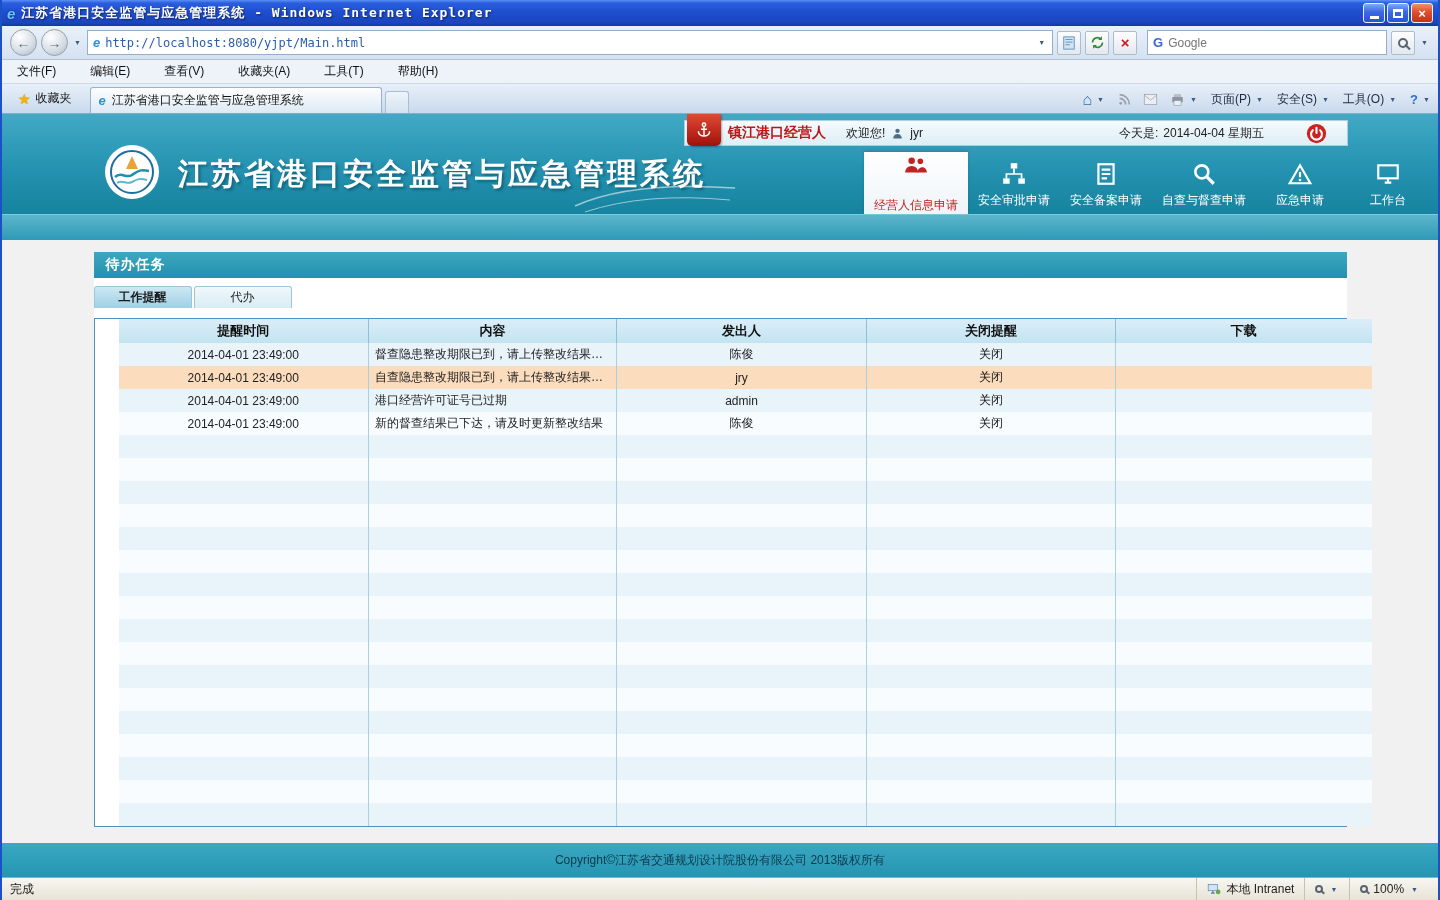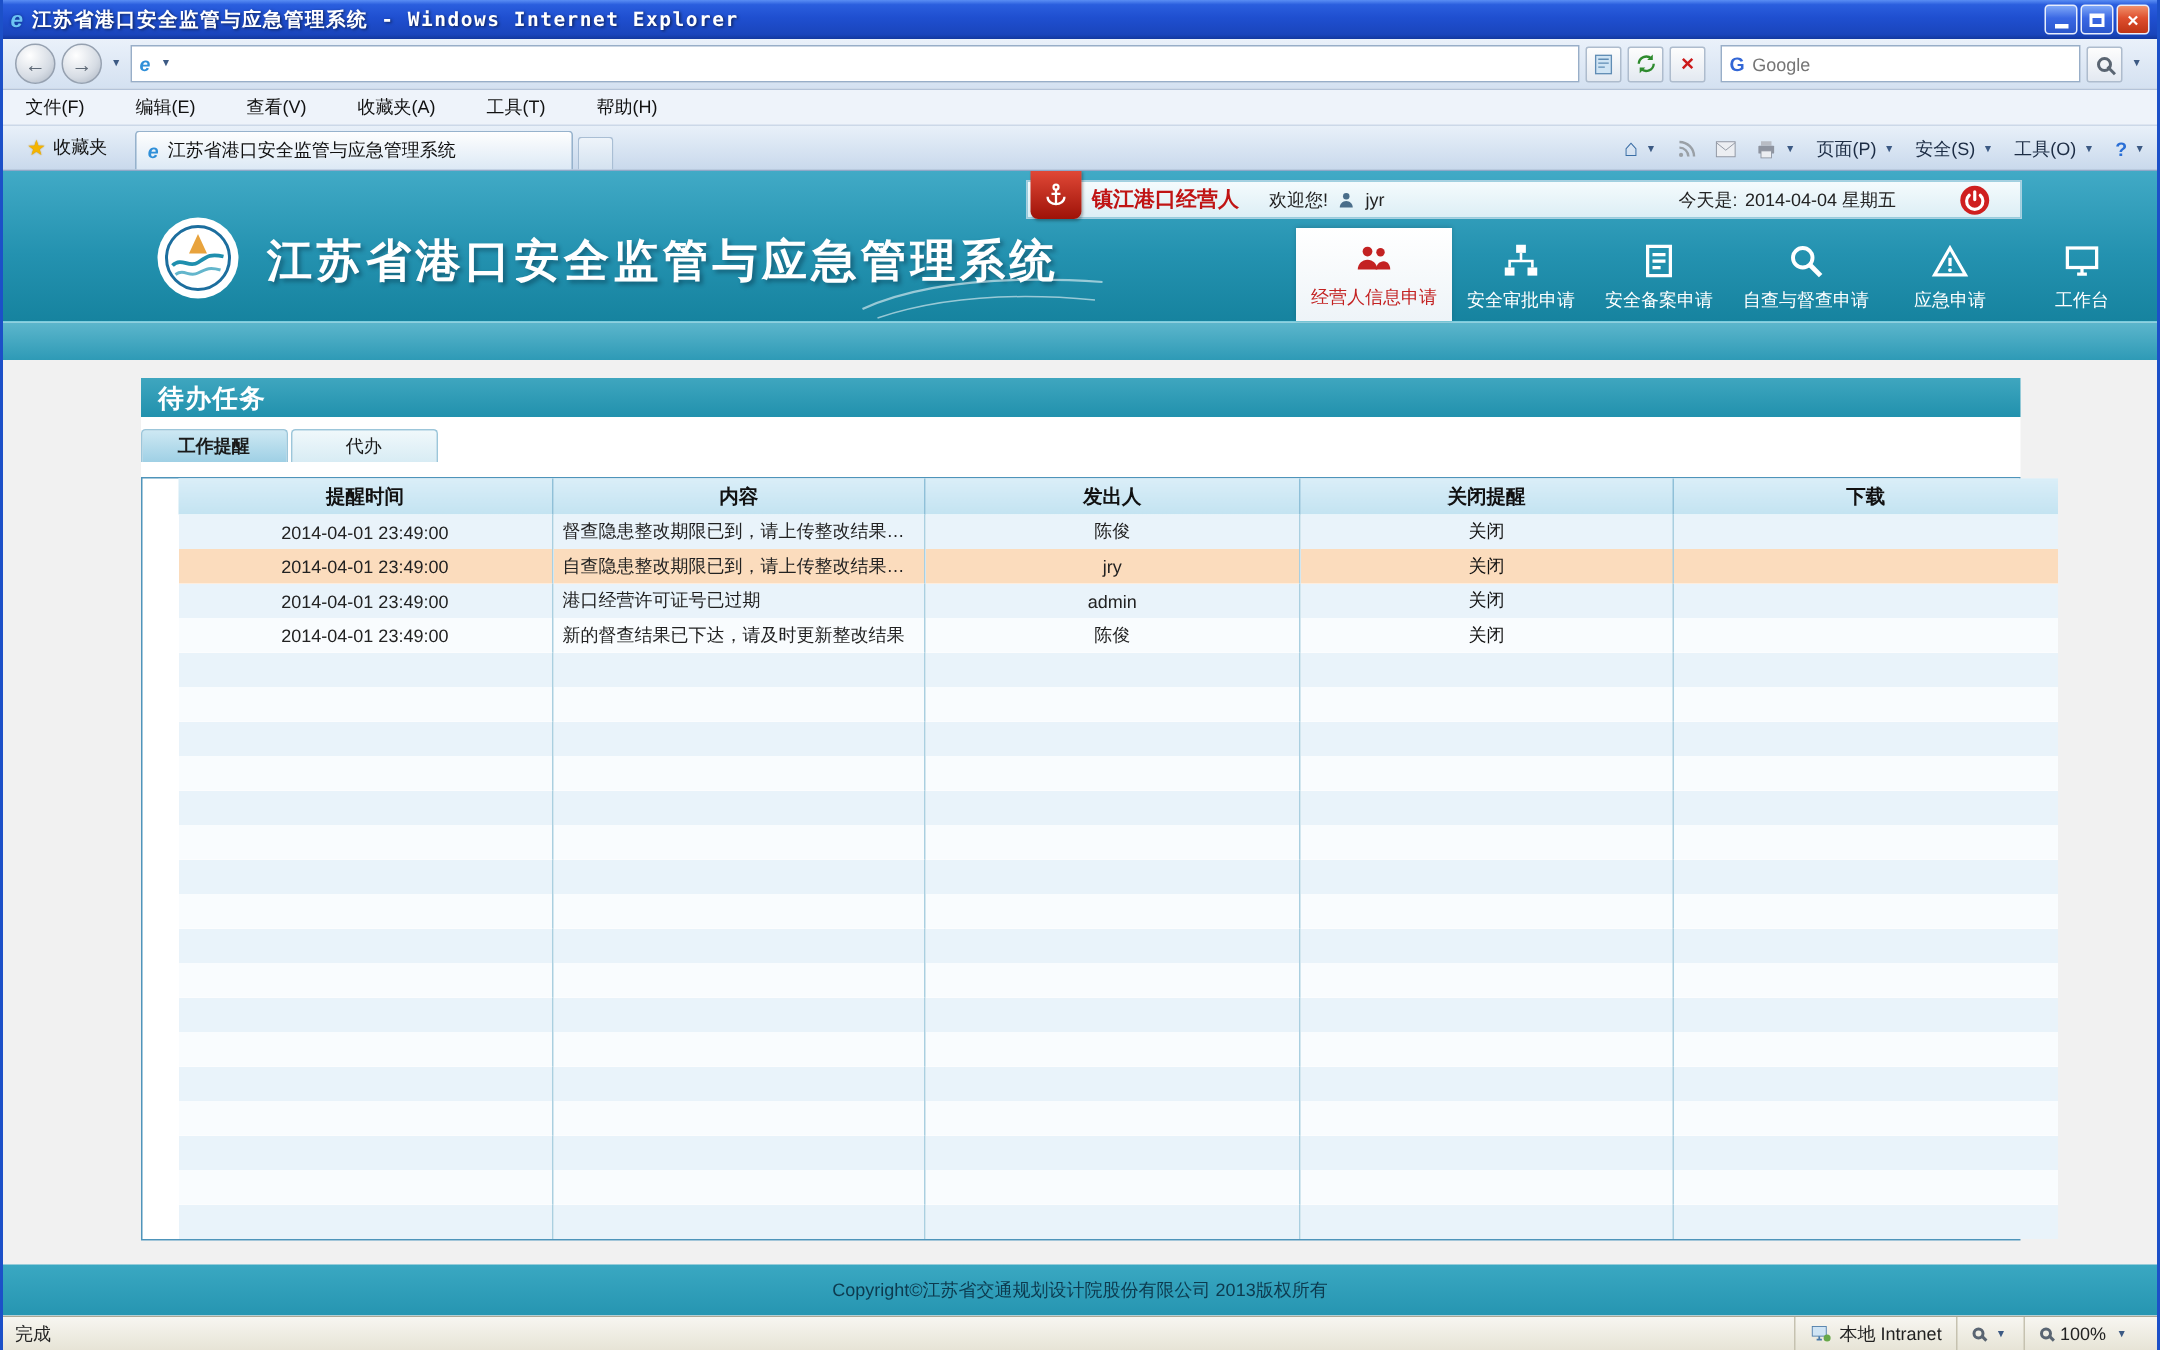--- a/index.html
+++ b/index.html
@@ -87,28 +87,28 @@
   .badge-text { color:#c01414; font-weight:bold; font-size:14px; }
   .welcome-group { display:flex; align-items:center; gap:6px; margin-left:20px; color:#222; }
   .date-group { display:flex; align-items:center; gap:5px; margin-left:auto; margin-right:42px; color:#222; }
   .power-btn { margin-right:20px; display:flex; }
 
   .nav { position:absolute; right:6px; bottom:0; display:flex; align-items:flex-end; }
   .nav-item { min-width:88px; height:58px; padding:0 10px; display:flex; flex-direction:column;
     align-items:center; justify-content:center; gap:5px; color:#fff; font-size:12px; white-space:nowrap; }
   .nav-item svg { display:block; }
   .nav-item.active { height:62px; background:linear-gradient(#ffffff,#eef4f8); color:#c32222;
-    box-shadow:0 -1px 3px rgba(0,0,0,.15); }
+    box-shadow:0 -1px 3px rgba(0,0,0,.15);justify-content:space-between; }
 
   .sub-strip { height:26px; flex:0 0 26px; background:linear-gradient(180deg,#5cb6cc,#2e9ab6);
     border-top:1px solid #7accdd; }
 
   .content { flex:1; padding-top:12px; overflow:hidden; }
   .panel { width:1253px; margin:0 auto; background:#fff; }
-  .panel-header { height:26px; background:linear-gradient(#3fa6bf,#2191ad); color:#fff; font-size:17px;
+  .panel-header { height:26px; background:linear-gradient(#3fa6bf,#2191ad); color:#fff; font-size:14px;
     font-weight:bold; display:flex; align-items:center; padding-left:12px; letter-spacing:1px; }
   .tabs { display:flex; gap:2px; height:22px; margin-top:8px; }
   .ptab { width:98px; text-align:center; line-height:21px; font-size:12px; color:#1a1a1a;
     border:1px solid #9cc6da; border-bottom:none; border-radius:3px 3px 0 0;
     background:linear-gradient(#f0f8fb,#d8ecf4); }
   .ptab.active { background:linear-gradient(#cde8f3,#9fd0e5); font-weight:bold; }
   .table-wrap { margin-top:10px; border:1px solid #4e94ba;padding-left:24px; }
   table { width:100%; border-collapse:collapse; table-layout:fixed; background:#fff; }
   thead th { height:24px; background:linear-gradient(#daeef8,#c3e3f1); border-left:1px solid #8fc0d8;
     font-size:13px; font-weight:bold; color:#111; }
@@ -153,20 +153,21 @@
       <span class="win-btn close">×</span>
     </span>
   </div>
 
   <div class="addressbar">
     <span class="navcircle">←</span>
     <span class="navcircle">→</span>
     <span class="drop-sm">▼</span>
     <div class="addr-field">
       <span class="page-ico">e</span>
+      <input class="addr-input" value="http://localhost:8080/yjpt/Main.html" style="">
       <span class="drop-sm">▼</span>
     </div>
     <span class="tool-btn">
       <svg width="14" height="14" viewBox="0 0 16 16">
           <rect x="2" y="1" width="12" height="14" fill="#cfe4f4" stroke="#5f8cb4"></rect>
           <path d="M4 4h8M4 7h8M4 10h5" stroke="#5f8cb4" fill="none"></path>
         </svg>
     </span>
     <span class="tool-btn">
       <svg width="15" height="15" viewBox="0 0 24 24">

